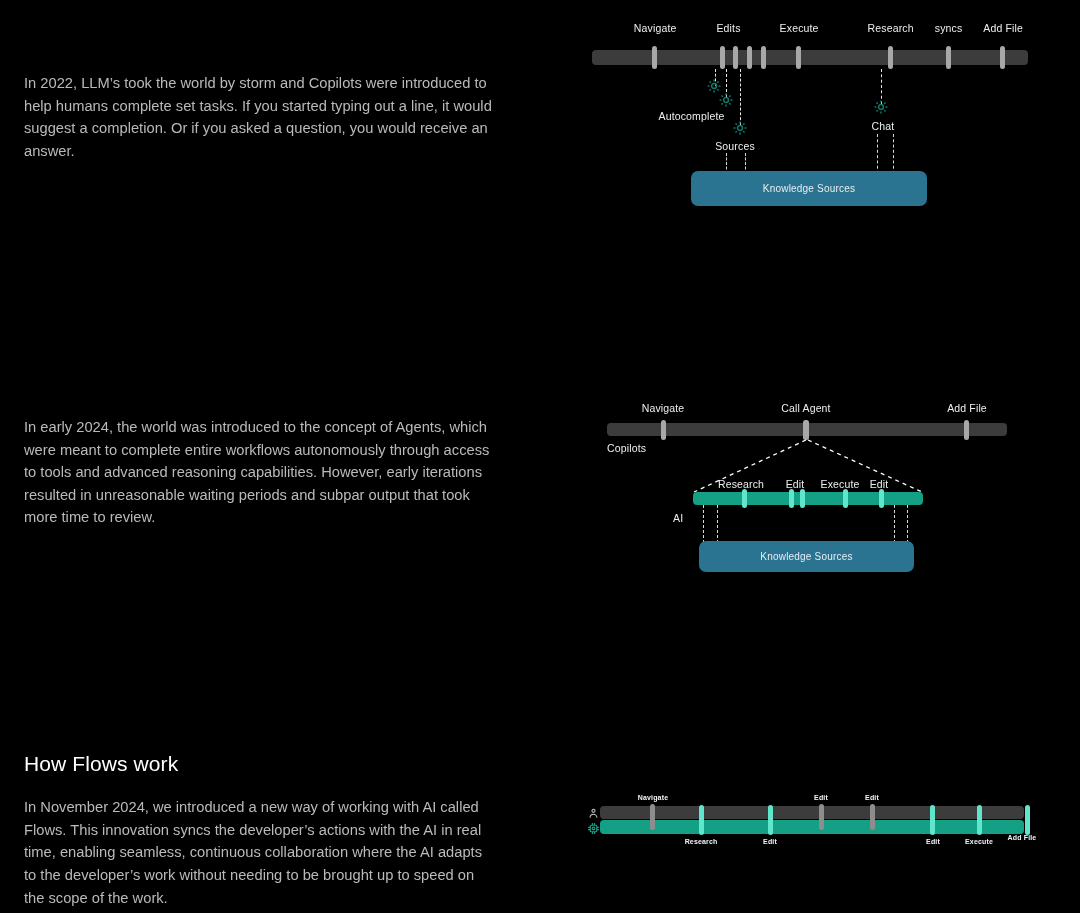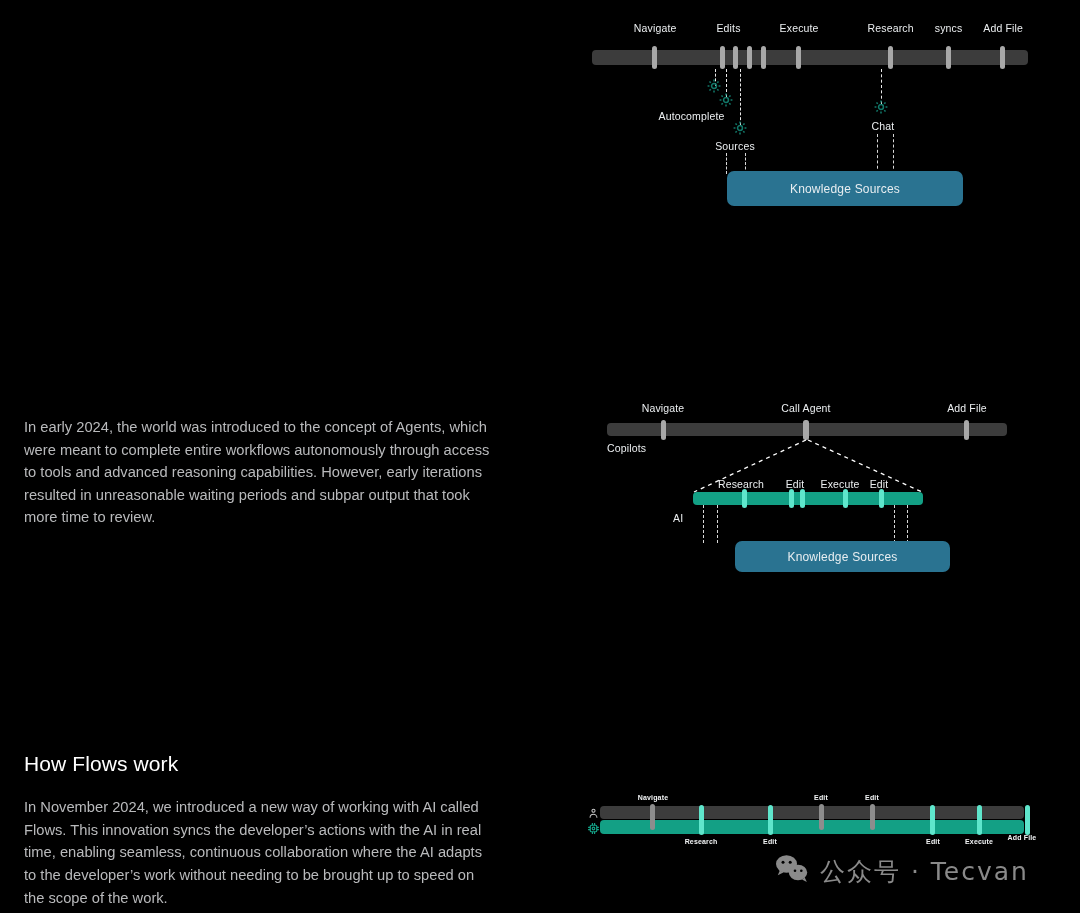--- a/index.html
+++ b/index.html
@@ -37,41 +37,42 @@
   .lbl {
     position: absolute; color: #eceff1; font-size: 10.5px;
     white-space: nowrap; transform: translateX(-50%);
     letter-spacing: .15px;
   }
   .lbl.small { font-size: 7px; font-weight: 700; color: #f2f4f5; }
   .lbl.left { transform: none; }
   .ks-box {
     position: absolute; background: #2a7391; border-radius: 7px;
     display: flex; align-items: center; justify-content: center;
-    color: #e8eef1; font-size: 12px; letter-spacing: .2px; margin-left: 36px;
+    color: #e8eef1; font-size: 10px; letter-spacing: .2px;
   }
   .dash-v {
     position: absolute; width: 0; border-left: 1.6px dashed #e8e8e8;
   }
   .dash-v.thin { border-left-width: 1.4px; border-left-color: #d8d8d8; }
   .gear { position: absolute; }
 
   
   .watermark {
     position: absolute; display: flex; align-items: center; gap: 11px;
     color: #8a8a8a; font-size: 25px; letter-spacing: 2px;
     font-family: "DejaVu Sans", sans-serif;
   }
 </style>
 </head>
 <body>
 
 <div class="page">
 
   <div class="section-text" style="top:52px">
+    <p class="section-body">In 2022, LLM’s took the world by storm and Copilots were introduced to help humans complete set tasks. If you started typing out a line, it would suggest a completion. Or if you asked a question, you would receive an answer.</p>
   </div>
 
   <div class="diagram" style="left:592px; top:22px; width:436px; height:192px">
 
     <div class="lbl" style="left:63.2px; top:0">Navigate</div>
     <div class="lbl" style="left:136.5px; top:0">Edits</div>
     <div class="lbl" style="left:207.1px; top:0">Execute</div>
     <div class="lbl" style="left:298.7px; top:0">Research</div>
     <div class="lbl" style="left:356.6px; top:0">syncs</div>
     <div class="lbl" style="left:411.2px; top:0">Add File</div>
@@ -225,33 +226,14 @@
     <div class="tick ai" style="left:377px; top:11px; width:5px; height:30px"></div>
     <div class="tick ai" style="left:425px; top:11px; width:5px; height:30px"></div>
 
     <div class="lbl small" style="left:101px; top:44px">Research</div>
     <div class="lbl small" style="left:170px; top:44px">Edit</div>
     <div class="lbl small" style="left:333px; top:44px">Edit</div>
     <div class="lbl small" style="left:379px; top:44px">Execute</div>
     <div class="lbl small" style="left:422px; top:40px">Add File</div>
   </div>
 
-  <div class="watermark" style="left:775px; top:854px">
-    <span>
-      <svg width="34" height="29" viewBox="0 0 34 29">
-        <g fill="#8a8a8a">
-          <ellipse cx="11.5" cy="10" rx="10.5" ry="8.8"></ellipse>
-          <path d="M5 16l-2.2 5.2 5.6-2.8z"></path>
-          <ellipse cx="23" cy="18.5" rx="9.2" ry="7.7" fill="#8a8a8a"></ellipse>
-          <path d="M29.8 23.5l2 4.4-4.8-2.4z" fill="#8a8a8a"></path>
-        </g>
-        <g fill="#000000">
-          <circle cx="8" cy="8.2" r="1.5"></circle>
-          <circle cx="15.2" cy="8.2" r="1.5"></circle>
-          <circle cx="20" cy="16.8" r="1.3"></circle>
-          <circle cx="26.3" cy="16.8" r="1.3"></circle>
-        </g>
-      </svg>
-    </span>
-    <span>公众号 · Tecvan</span>
-  </div>
 
 </div>
 
 </body></html>

